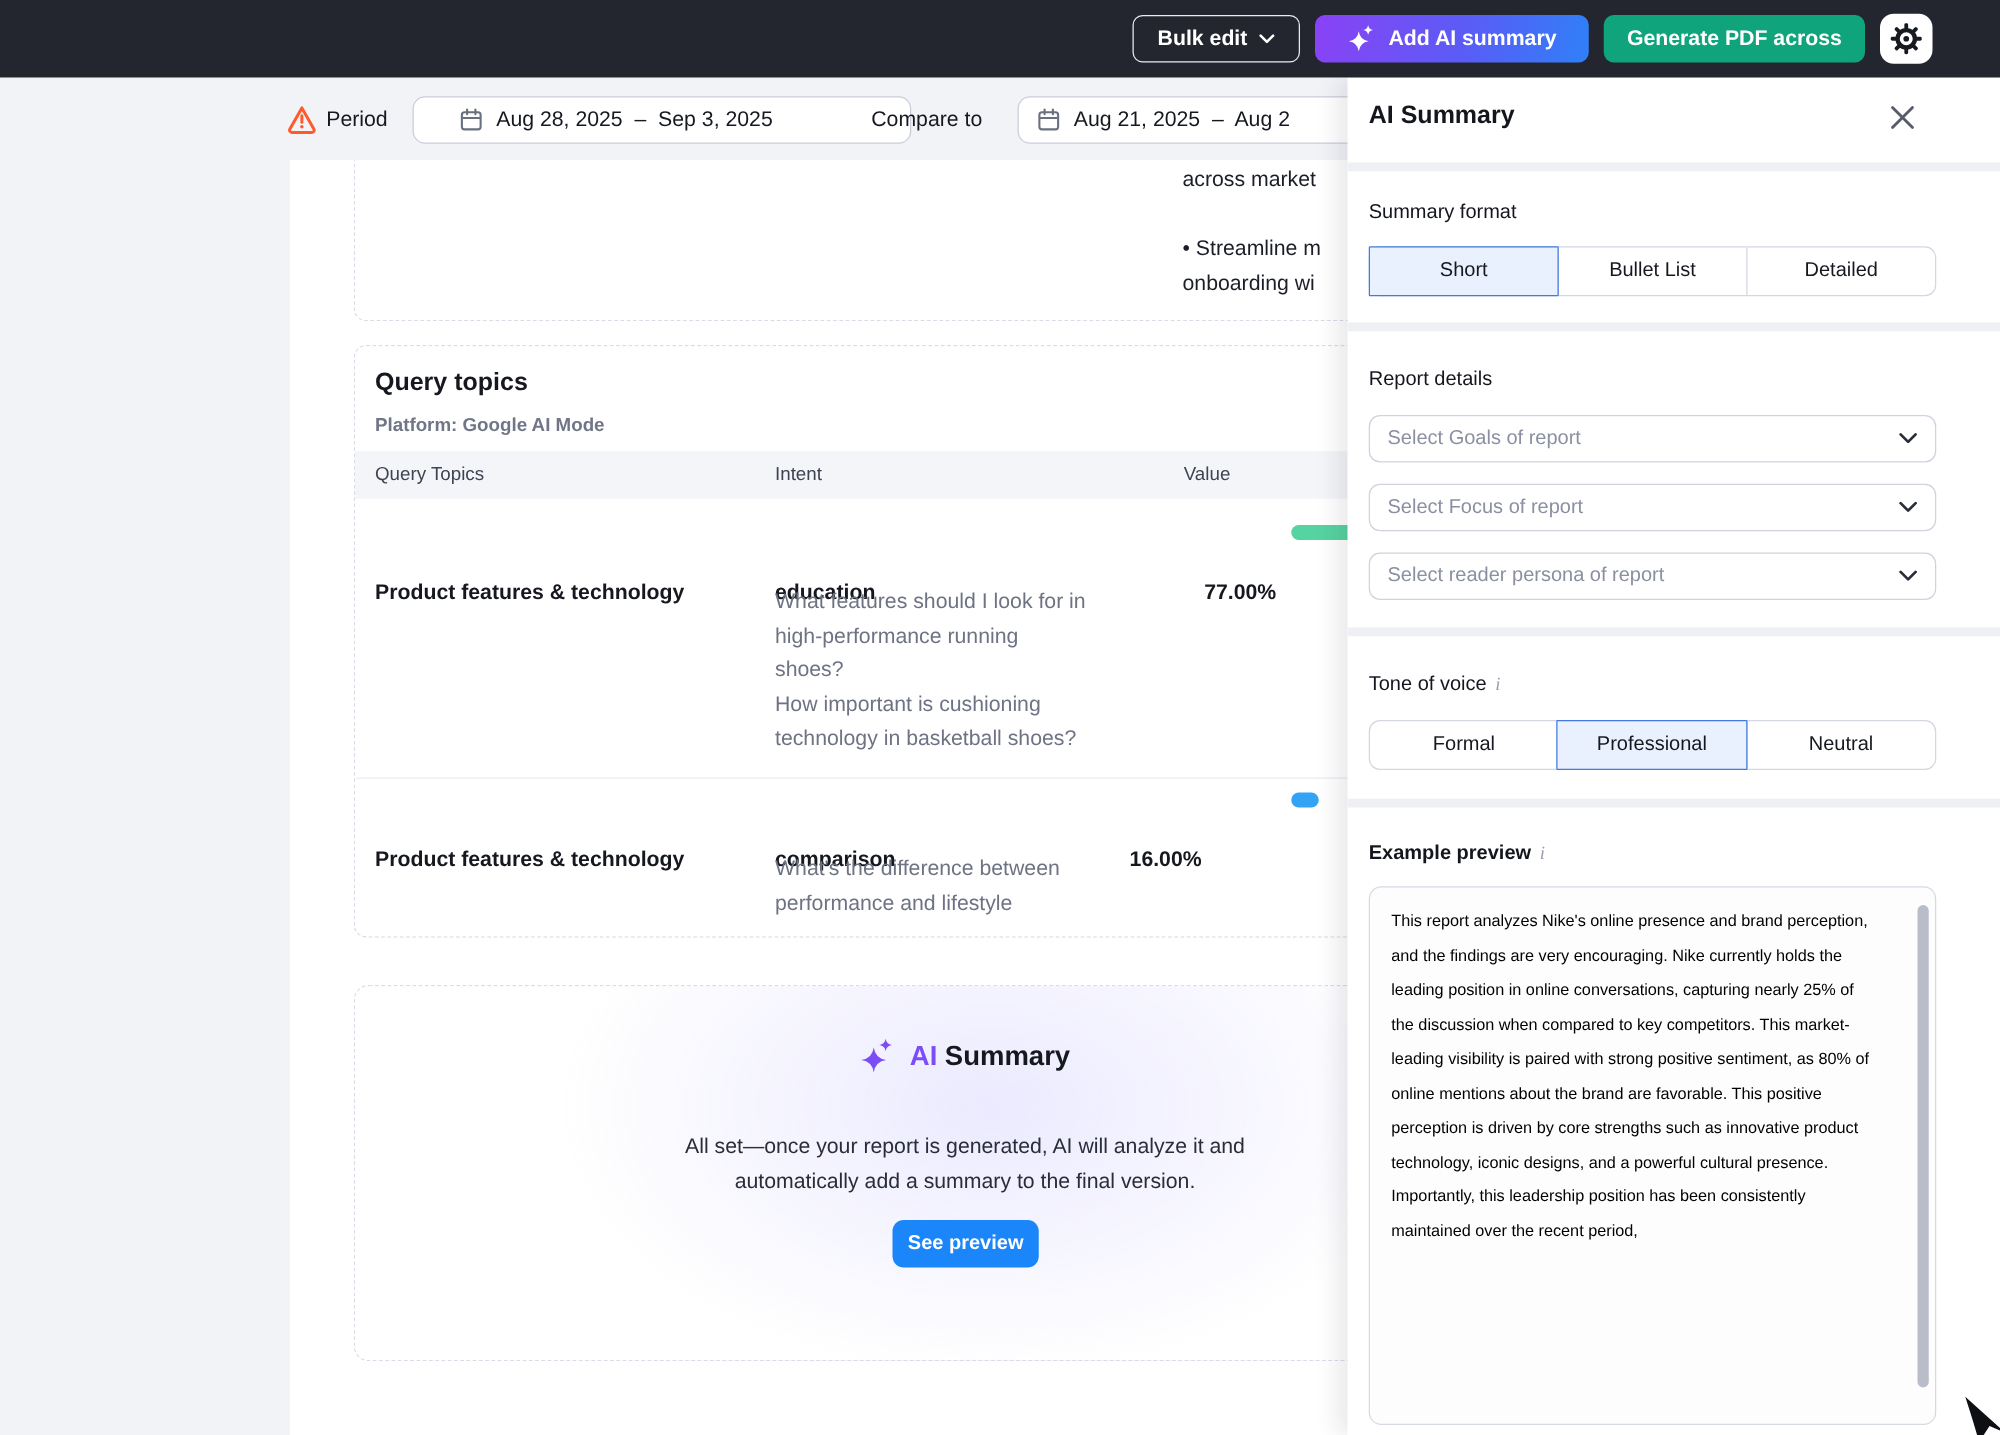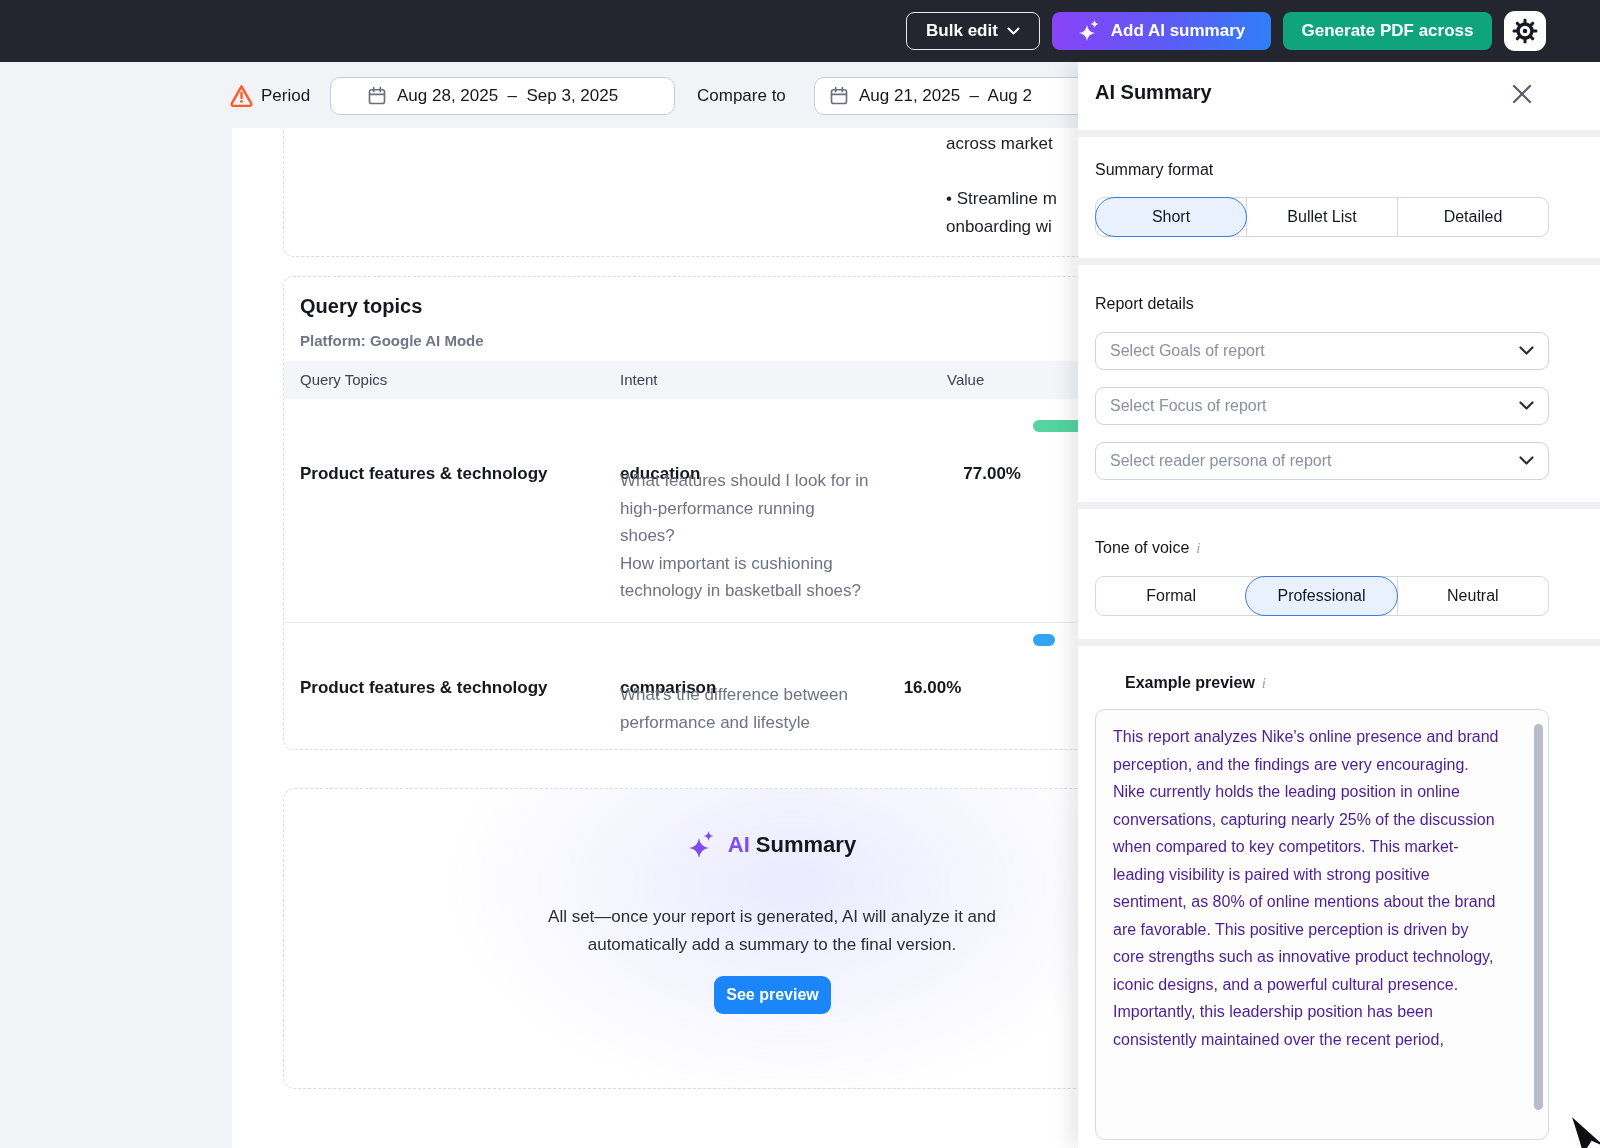--- a/index.html
+++ b/index.html
@@ -55,27 +55,27 @@
 
   
   .panel{left:1078px;top:62px;width:522px;height:1086px;background:#ffffff;z-index:10;
          box-shadow:-8px 0 18px rgba(30,34,50,0.10);overflow:hidden;}
   .panel-title{font-size:20px;font-weight:700;color:#14161d;}
   .p-divider{left:0;width:522px;height:7px;background:#eef0f4;}
   .p-label{font-size:16px;color:#14161d;}
   .seg{left:17px;width:454px;height:40px;border:1px solid #d3d7e0;border-radius:9px;display:flex;background:#fff;}
   .seg-opt{flex:1;display:flex;align-items:center;justify-content:center;font-size:16px;color:#16181f;cursor:pointer;}
   .seg-opt + .seg-opt{border-left:1px solid #d3d7e0;}
-  .seg-opt.selected{background:#e8f1fd;border:1.5px solid #4379e2;border-radius:20px;margin:-1px;z-index:1;}
+  .seg-opt.selected{background:#e8f1fd;border:1.5px solid #4379e2;border-radius:1px;margin:-1px;z-index:1;}
   .select{left:17px;width:454px;height:38px;border:1px solid #cfd3de;border-radius:9px;background:#fff;
           display:flex;align-items:center;padding:0 14px;cursor:pointer;}
   .select .ph{font-size:16px;color:#8a90a1;flex:1;}
   .info-i{font-family:"Liberation Serif",serif;font-style:italic;font-weight:400;color:#9aa0ae;font-size:15px;margin-left:7px;}
   .preview-box{left:17px;top:647px;width:454px;height:431px;border:1px solid #d5d9e2;border-radius:10px;background:#fdfdfe;overflow:hidden;}
-  .preview-text{position:absolute;left:17px;top:13px;width:390px;font-size:16px;line-height:27.5px;color:#4c1d95;}
+  .preview-text{position:absolute;left:17px;top:13px;width:390px;font-size:13px;line-height:27.5px;color:#000000;}
   .p-scroll{position:absolute;right:5px;top:14px;width:9px;height:386px;background:#b9bdc9;border-radius:5px;}
 </style>
 </head>
 <body>
 
 <div class="abs left-col"></div>
 <div class="abs filter-strip"></div>
 <div class="abs page-bg"></div>
 
 <div class="abs topbar">
@@ -112,21 +112,21 @@
     </svg>
   </div>
 </div>
 
 <svg class="abs" style="left:229px;top:83px;" width="25" height="25" viewBox="0 0 24 24">
   <path d="M12 3.2 L21.3 19.5 a1.7 1.7 0 0 1 -1.5 2.5 H4.2 a1.7 1.7 0 0 1 -1.5 -2.5 Z" fill="none" stroke="#ff5a2b" stroke-width="2.3" stroke-linejoin="round"></path>
   <line x1="12" y1="9.3" x2="12" y2="14.3" stroke="#ff5a2b" stroke-width="2.3" stroke-linecap="round"></line>
   <circle cx="12" cy="17.7" r="1.35" fill="#ff5a2b"></circle>
 </svg>
 <div class="abs filter-label" style="left:261px;">Period</div>
-<div class="abs date-input" style="left:330px;width:345px;padding-left:36px;">
+<div class="abs date-input" style="left:330px;width:399px;padding-left:36px;">
   <svg width="20" height="20" viewBox="0 0 24 24">
     <rect x="3" y="4.5" width="18" height="16.5" rx="2.5" fill="none" stroke="#6a7080" stroke-width="2"></rect>
     <line x1="3" y1="10" x2="21" y2="10" stroke="#6a7080" stroke-width="2"></line>
     <line x1="8" y1="2" x2="8" y2="6.5" stroke="#6a7080" stroke-width="2" stroke-linecap="round"></line>
     <line x1="16" y1="2" x2="16" y2="6.5" stroke="#6a7080" stroke-width="2" stroke-linecap="round"></line>
   </svg>
   <span class="pre">Aug 28, 2025  –  Sep 3, 2025</span>
 </div>
 <div class="abs filter-label" style="left:697px;">Compare to</div>
 <div class="abs date-input" style="left:814px;width:330px;">
@@ -238,21 +238,21 @@
   <div class="abs p-divider" style="top:440px;"></div>
 
   <div class="abs p-label" style="left:17px;top:477px;"><span>Tone of voice</span><span class="info-i">i</span></div>
   <div class="abs seg" style="top:514px;">
     <div class="seg-opt">Formal</div>
     <div class="seg-opt selected">Professional</div>
     <div class="seg-opt">Neutral</div>
   </div>
   <div class="abs p-divider" style="top:577px;"></div>
 
-  <div class="abs p-label" style="left:17px;top:612px;font-weight:700;margin-left:30px;"><span>Example preview</span><span class="info-i">i</span></div>
+  <div class="abs p-label" style="left:17px;top:612px;font-weight:700;"><span>Example preview</span><span class="info-i">i</span></div>
   <div class="abs preview-box">
     <div class="preview-text">This report analyzes Nike's online presence and brand perception, and the findings are very encouraging. Nike currently holds the leading position in online conversations, capturing nearly 25% of the discussion when compared to key competitors. This market-leading visibility is paired with strong positive sentiment, as 80% of online mentions about the brand are favorable. This positive perception is driven by core strengths such as innovative product technology, iconic designs, and a powerful cultural presence. Importantly, this leadership position has been consistently maintained over the recent period,</div>
     <div class="p-scroll"></div>
   </div>
 </div>
 
 <svg class="abs" style="left:1556px;top:1104px;z-index:30;" width="60" height="60" viewBox="0 0 60 60">
   <path d="M14 10 Q20 28 27 52 L36 38 L54 46 Z" fill="#0e0f13" stroke="#ffffff" stroke-width="2"></path>
 </svg>
 

